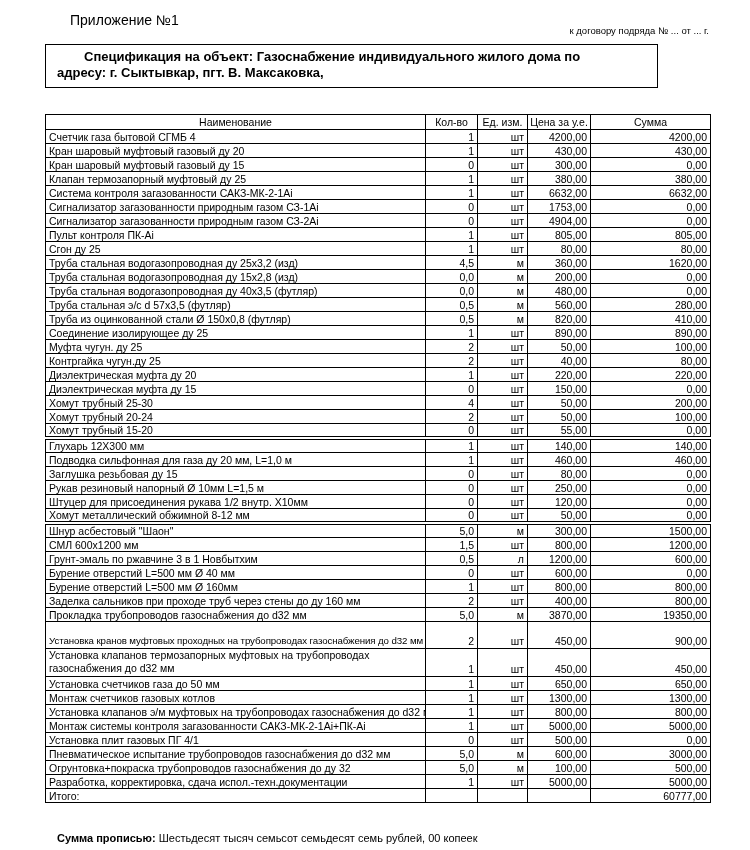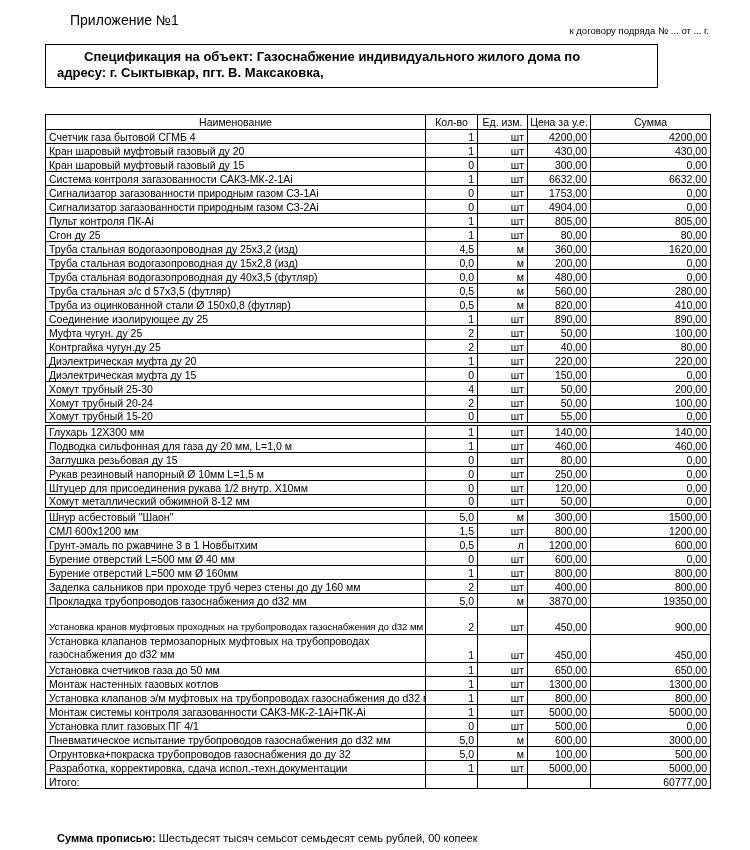--- a/index.html
+++ b/index.html
@@ -88,20 +88,27 @@
           <td class="sum">430,00</td>
         </tr>
         <tr>
           <td class="name">Кран шаровый муфтовый газовый  ду 15</td>
           <td class="qty">0</td>
           <td class="unit">шт</td>
           <td class="price">300,00</td>
           <td class="sum">0,00</td>
         </tr>
         <tr>
+          <td class="name">Клапан термозапорный муфтовый ду 25</td>
+          <td class="qty">1</td>
+          <td class="unit">шт</td>
+          <td class="price">380,00</td>
+          <td class="sum">380,00</td>
+        </tr>
+        <tr>
           <td class="name">Система контроля загазованности САКЗ-МК-2-1Ai</td>
           <td class="qty">1</td>
           <td class="unit">шт</td>
           <td class="price">6632,00</td>
           <td class="sum">6632,00</td>
         </tr>
         <tr>
           <td class="name">Сигнализатор загазованности природным газом СЗ-1Ai</td>
           <td class="qty">0</td>
           <td class="unit">шт</td>
@@ -326,21 +333,21 @@
           <td class="sum">450,00</td>
         </tr>
         <tr>
           <td class="name">Установка счетчиков газа до 50 мм</td>
           <td class="qty">1</td>
           <td class="unit">шт</td>
           <td class="price">650,00</td>
           <td class="sum">650,00</td>
         </tr>
         <tr>
-          <td class="name">Монтаж настенных газовых котлов</td>
+          <td class="name">Монтаж счетчиков газовых котлов</td>
           <td class="qty">1</td>
           <td class="unit">шт</td>
           <td class="price">1300,00</td>
           <td class="sum">1300,00</td>
         </tr>
         <tr>
           <td class="name">Установка клапанов э/м муфтовых на трубопроводах газоснабжения до d32 мм</td>
           <td class="qty">1</td>
           <td class="unit">шт</td>
           <td class="price">800,00</td>

